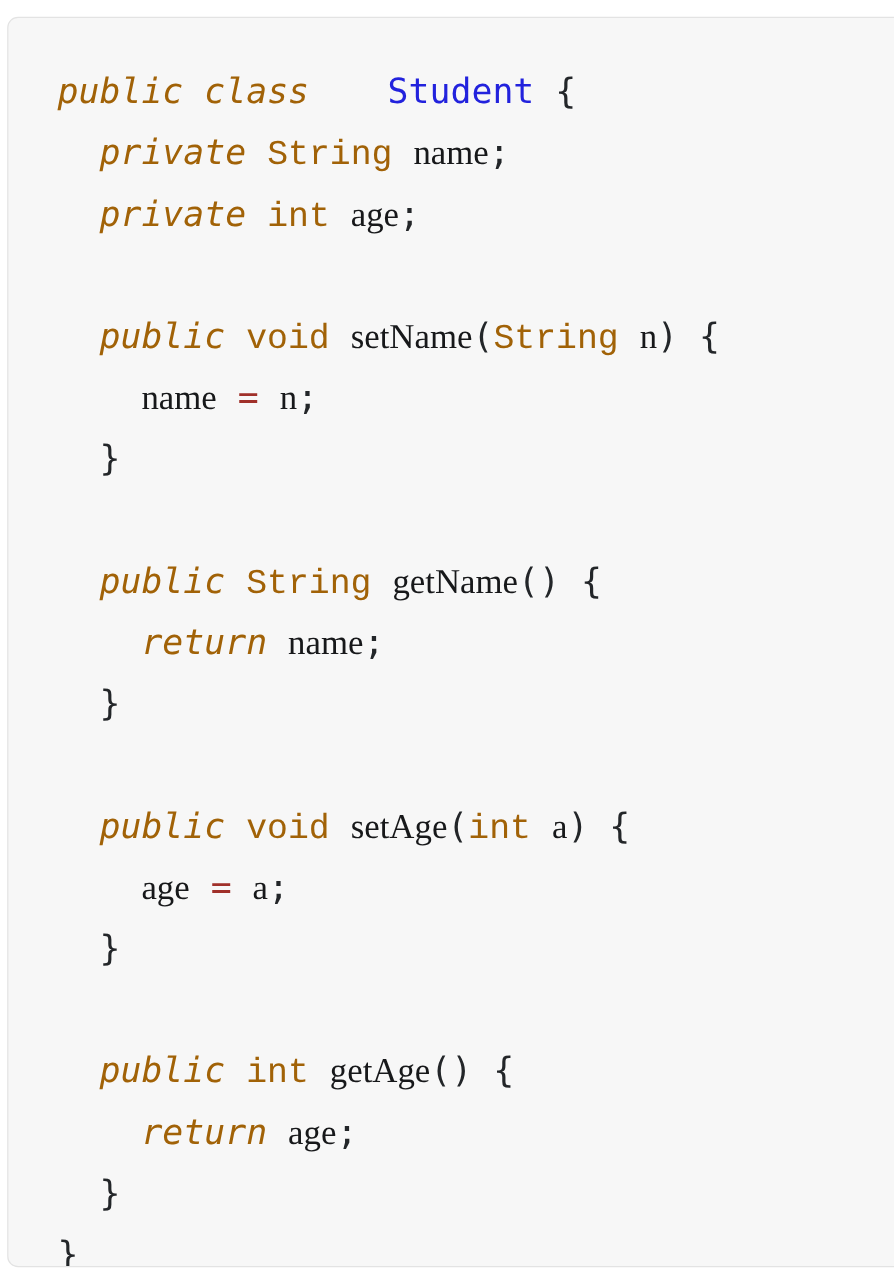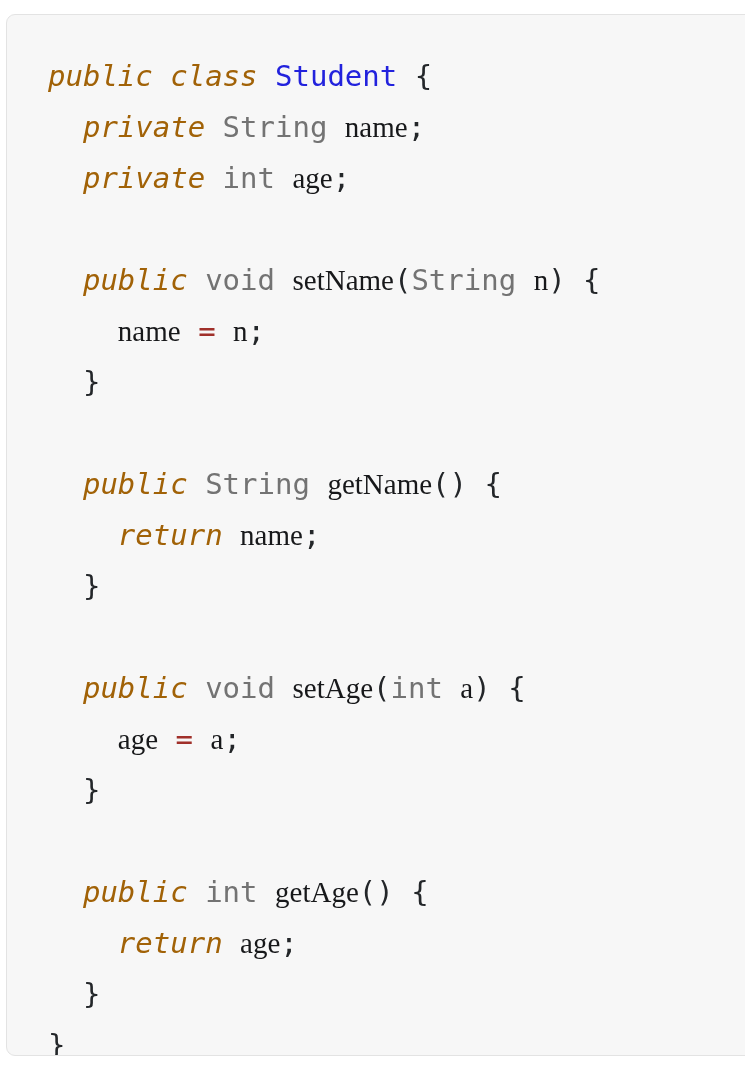--- a/index.html
+++ b/index.html
@@ -51,22 +51,22 @@
   }
 
   .ln {
     display: block;
     height: 51px;
     white-space: pre;
   }
 
   
   .tok-keyword   { color: #a16207; font-style: italic; }
-  .tok-type      { color: #737373; }
-  .tok-classname { color: #2222dd; }
+  .tok-type      { color: #a16207; font-family: Liberation Mono, monospace; }
+  .tok-classname { color: #2222dd; margin-left: 48px; }
   .tok-ident     { color: #17181a; font-family: Liberation Serif, serif; }
   .tok-punct     { color: #232629; }
   .tok-operator  { color: #a0302a; }
   .tok-plain     { color: #17181a; }
 </style>
 </head>
 <body>
 
 <div id="code-card">
   <div id="code-scroll">

